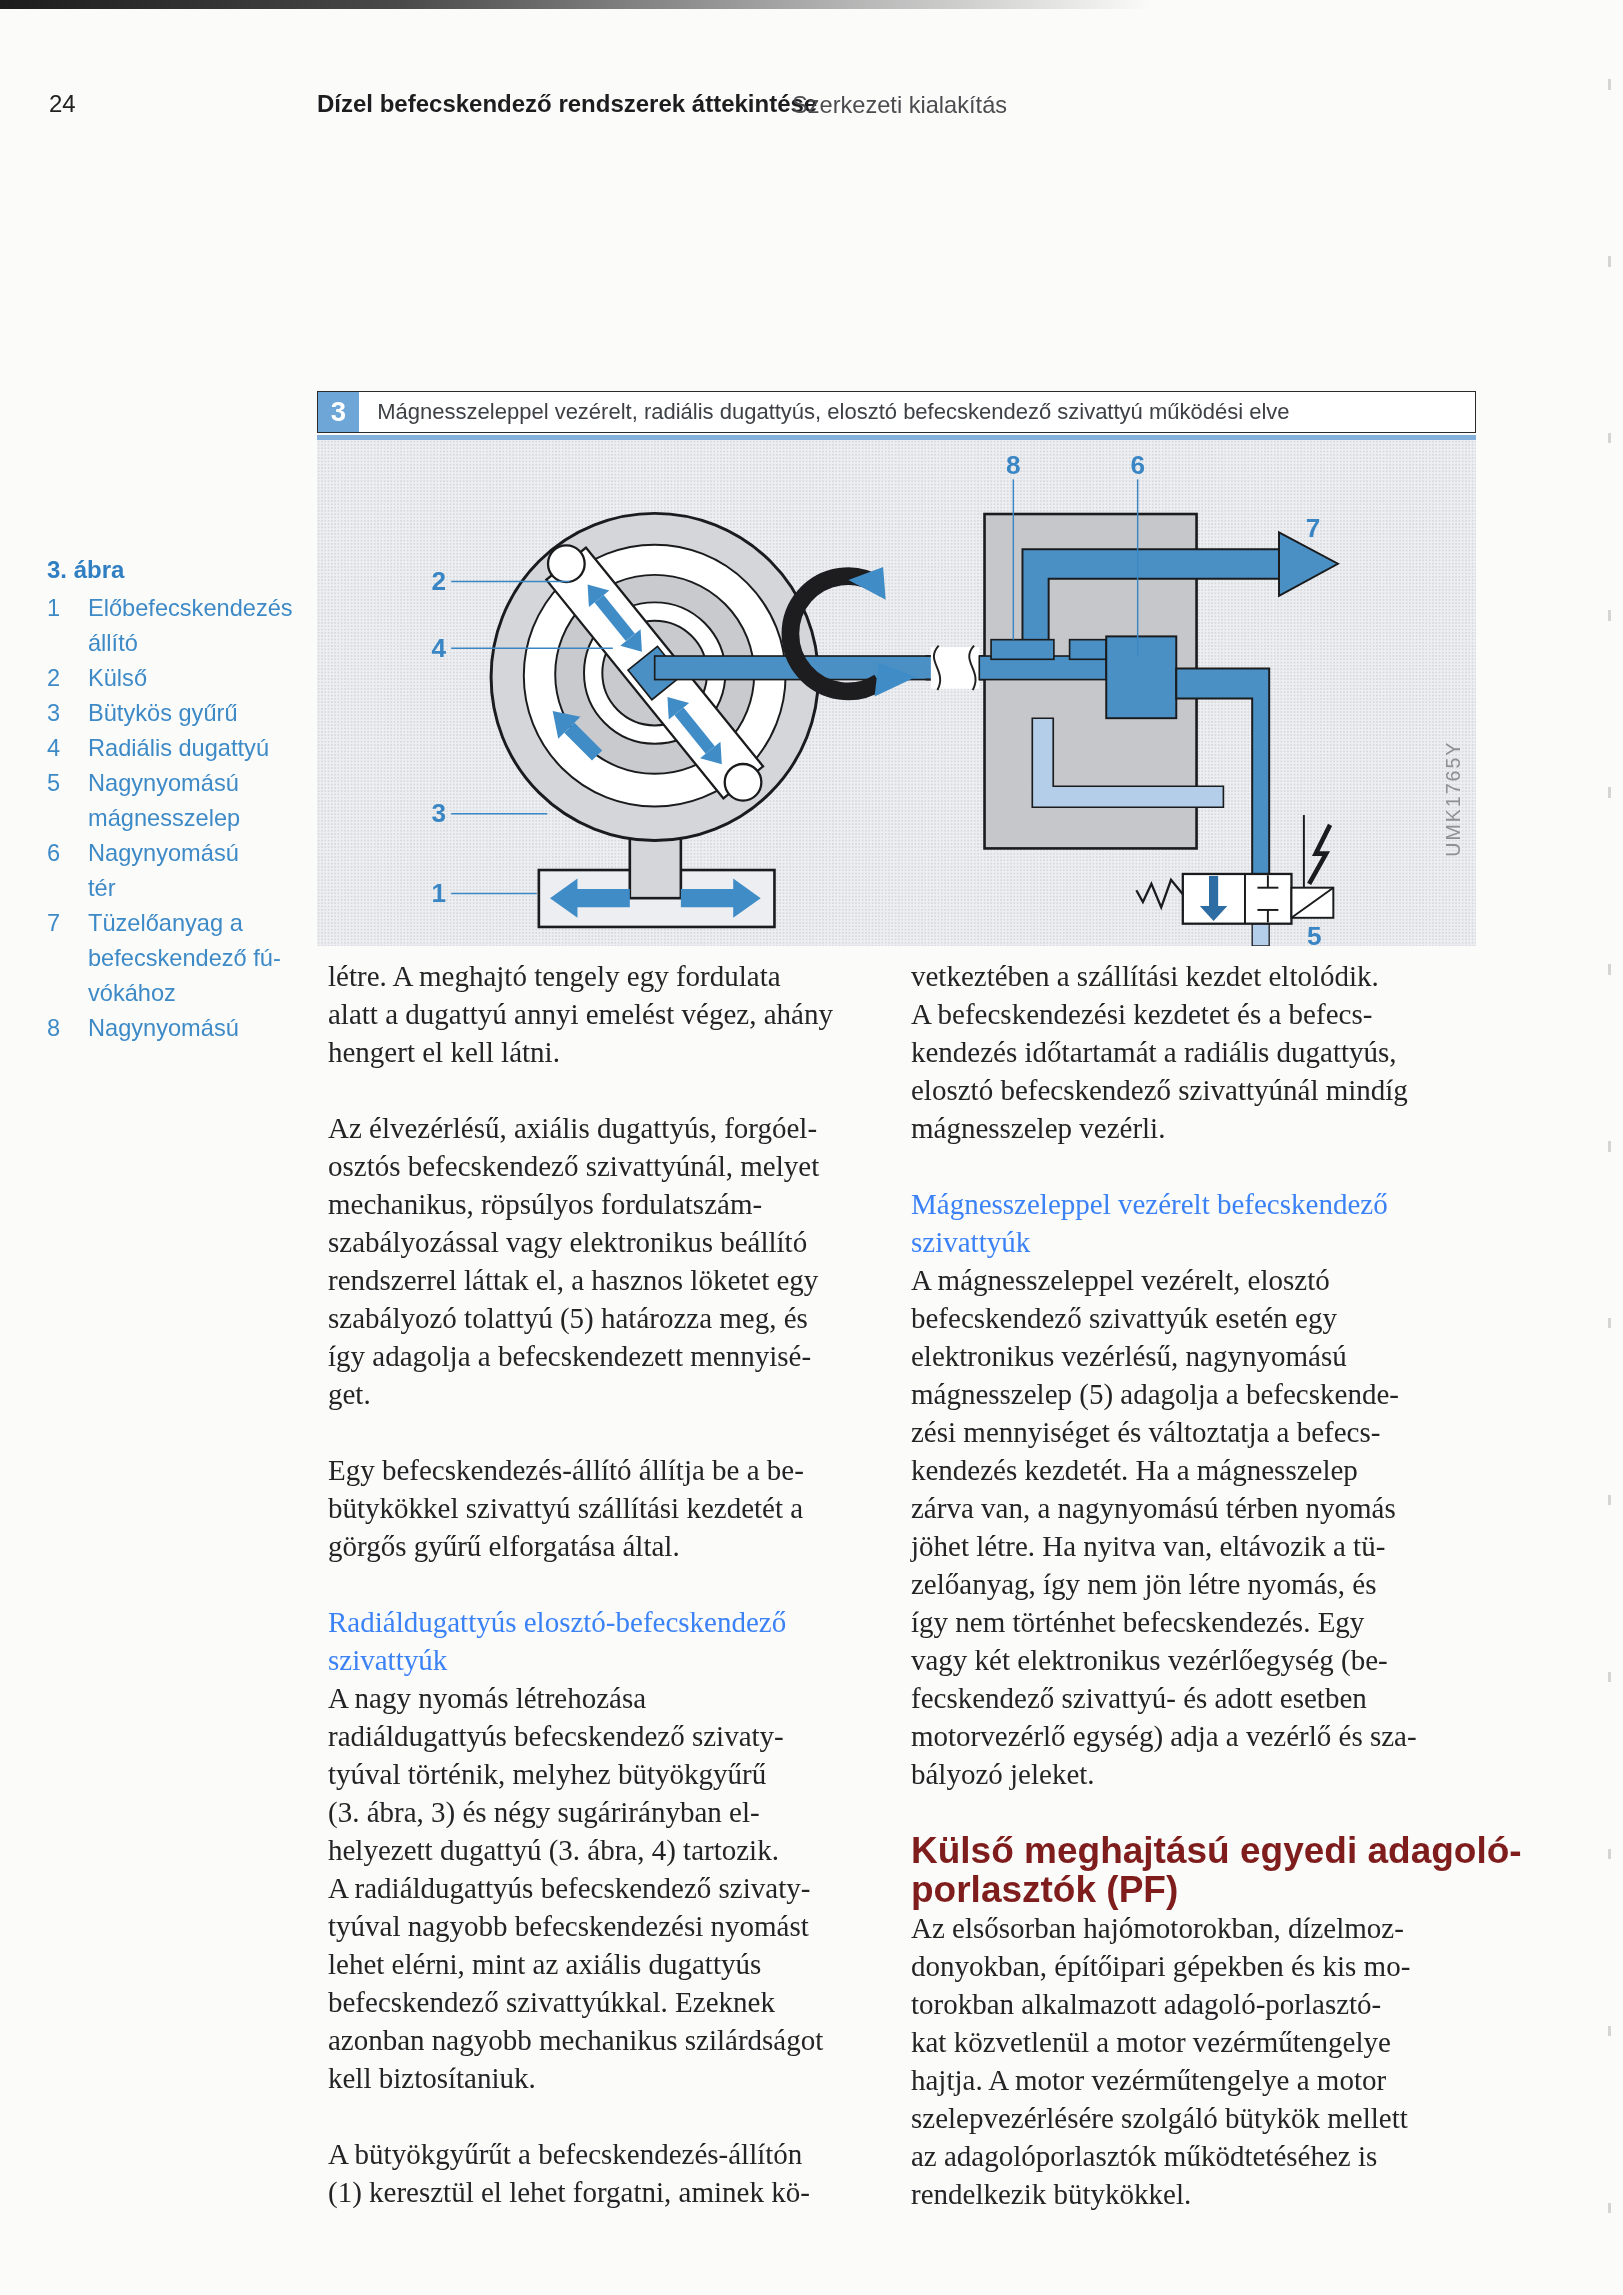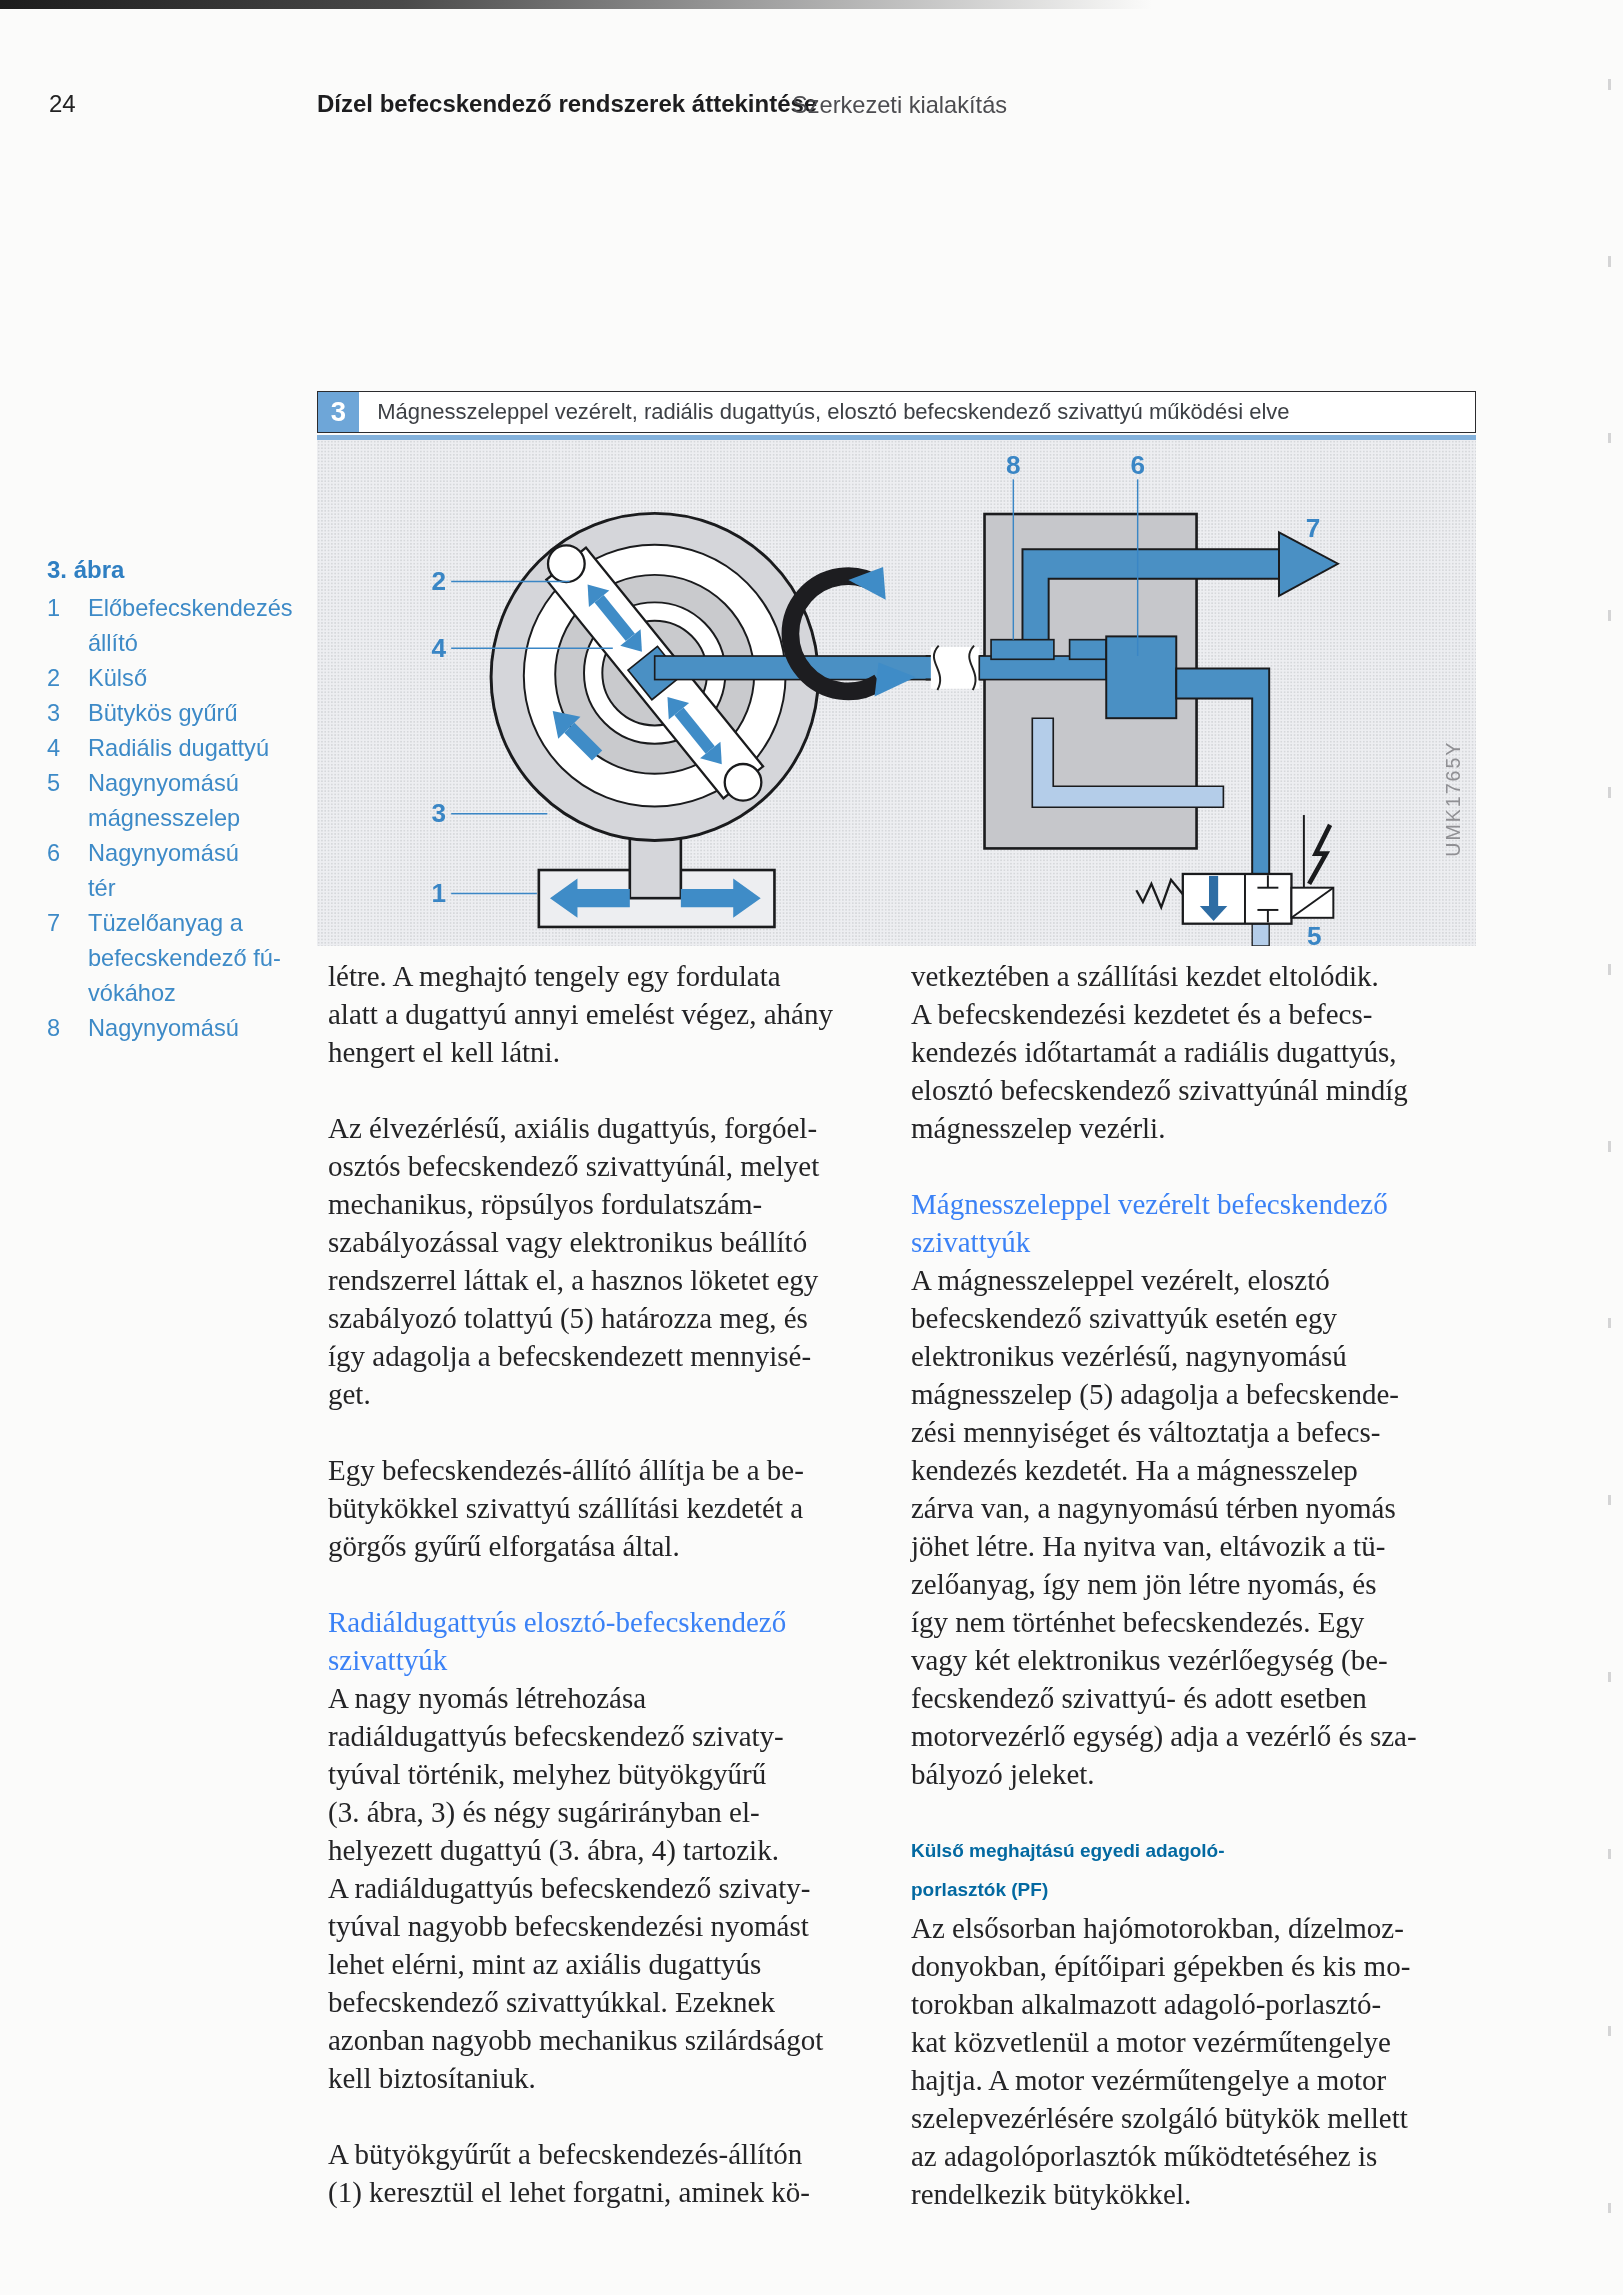--- a/index.html
+++ b/index.html
@@ -36,21 +36,21 @@
   .legend-num{width:41px;flex:none;}
   .legend-text{white-space:pre;}
   
   .col{position:absolute;top:957px;width:615px;font-family:"Liberation Serif",serif;
     font-size:29px;line-height:38px;color:#242426;}
   .col-left{left:328px;}
   .col-right{left:911px;}
   .para{white-space:pre;margin:0 0 38px 0;}
   .heading-blue{white-space:pre;color:#3b82f6;margin:0;}
   .heading-black{white-space:pre;font-family:"Liberation Sans",sans-serif;font-weight:700;
-    color:#0369a1;margin:0;font-size:19px;line-height:39px;}
+    color:#7f1d1d;margin:0;font-size:37px;line-height:39px;}
 </style>
 </head>
 <body>
 
 <div class="sheet">
 
   <div class="scan-top"></div>
   <div class="scan-edge"></div>
 
   <div class="hdr-num">24</div>

